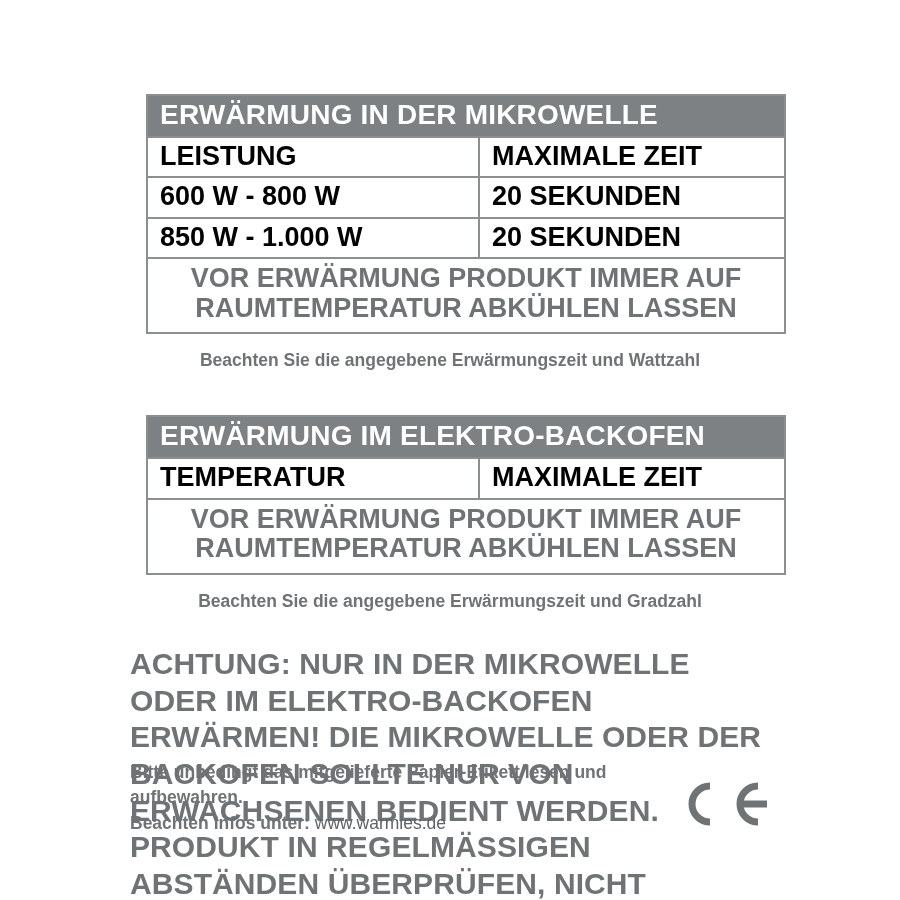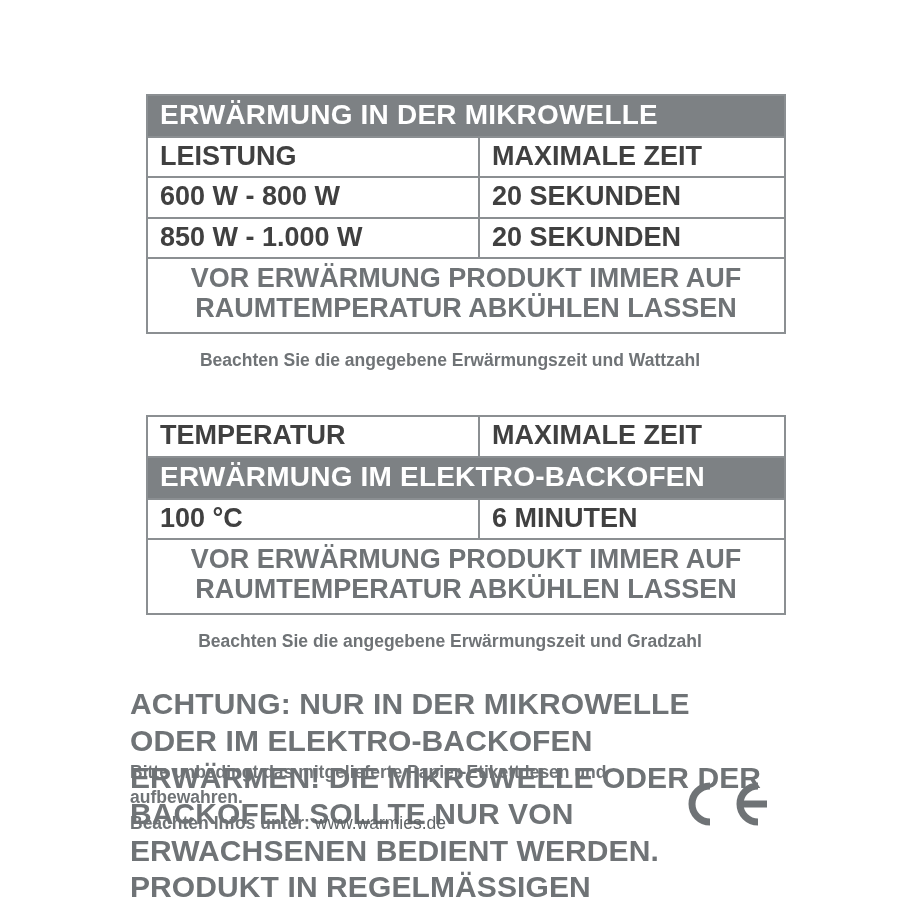--- a/index.html
+++ b/index.html
@@ -39,21 +39,21 @@
     font-size: 28px;
     font-weight: bold;
     letter-spacing: 0.2px;
     padding: 5px 0 7px 12px !important;
     line-height: 1.0;
     text-align: left;
   }
   .cell {
     font-size: 27px;
     font-weight: bold;
-    color: #404040;
+    color: #000000;
     padding: 4px 0 6px 12px !important;
     line-height: 1.05;
     white-space: nowrap;
   }
   .col-left { width: 318px; }
   .note-cell {
     font-size: 27px;
     font-weight: bold;
     color: #6f7376;
     text-align: center;
@@ -139,29 +139,25 @@
     </tr>
   </tbody>
     </table>
   <div class="caption">Beachten Sie die angegebene Erwärmungszeit und Wattzahl</div>
 
   <div class="gap-between"></div>
 
   <table class="heat-table">
     <tbody>
         <tr>
-      <td class="cell col-left">TEMPERATUR</td>
-      <td class="cell">MAXIMALE ZEIT</td>
-    </tr>
-    <tr>
       <th class="tbl-header" colspan="2">ERWÄRMUNG IM ELEKTRO-BACKOFEN</th>
     </tr>
     <tr>
-      <td class="cell col-left">100 °C</td>
-      <td class="cell">6 MINUTEN</td>
+      <td class="cell col-left">TEMPERATUR</td>
+      <td class="cell">MAXIMALE ZEIT</td>
     </tr>
     <tr>
       <td class="note-cell" colspan="2">
         <div>VOR ERWÄRMUNG PRODUKT IMMER AUF</div>
         <div>RAUMTEMPERATUR ABKÜHLEN LASSEN</div>
       </td>
     </tr>
   </tbody>
     </table>
   <div class="caption">Beachten Sie die angegebene Erwärmungszeit und Gradzahl</div>

